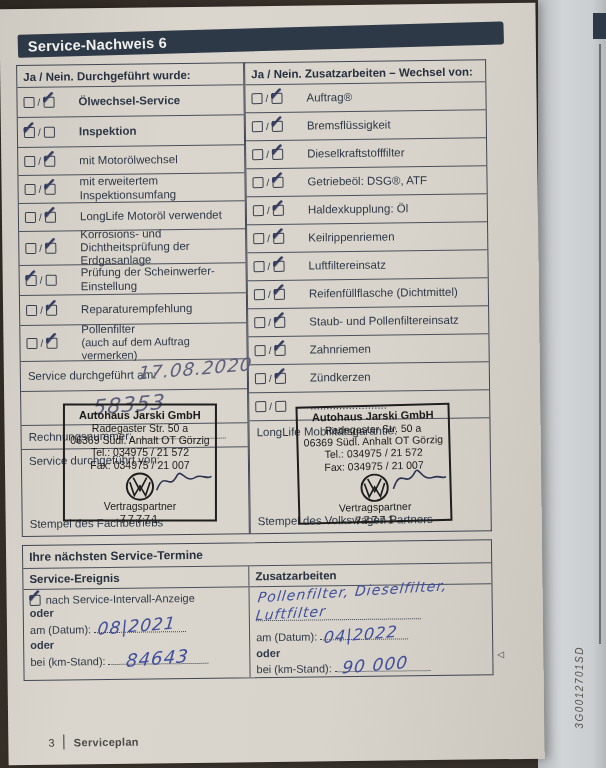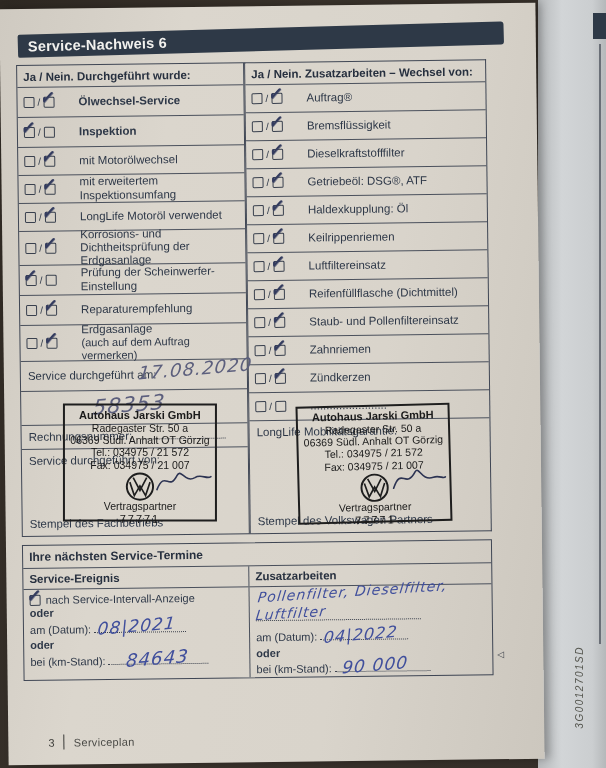--- a/index.html
+++ b/index.html
@@ -78,21 +78,21 @@
   .oder{font-weight:700;font-size:11px;color:#2e3848;line-height:1.45;}
   .overwrap{position:relative;display:inline-block;}
   .over{position:absolute;left:4px;bottom:-2px;}
   .chkline{display:flex;align-items:center;gap:5px;font-size:11px;color:#2e3848;}
   .note{position:absolute;left:8px;top:-4px;width:235px;font-size:14px;white-space:normal;
     line-height:1.25;transform:skewX(-10deg) rotate(-3deg);}
   
   .footer{position:absolute;left:40px;top:726px;display:flex;align-items:center;gap:9px;}
   .footer .pg{font-size:11px;color:#3f3f3c;}
   .footer .bar{width:1.3px;height:15px;background:#3a3a38;}
-  .footer .fl{font-size:11px;color:#4a4a46;letter-spacing:.3px;}
+  .footer .fl{font-size:11px;color:#4a4a46;letter-spacing:.3px;font-weight:bold;}
   .tri{position:absolute;left:490px;top:646px;font-size:9px;color:#3a3f49;}
 </style>
 </head>
 <body>
 
 <div class="nextpage">
   <div class="np-band"></div>
   <div class="np-line"></div>
   <div class="np-code">3G0012701SD</div>
 </div>
@@ -135,21 +135,21 @@
       <div class="row" style="height:30px">
         <span class="cbs"><span class="cb cb-ja checked"></span>/<span class="cb cb-nein"></span></span>
         <span class="lbl">Prüfung der Scheinwerfer-Einstellung</span>
       </div>
       <div class="row" style="height:30px">
         <span class="cbs"><span class="cb cb-ja"></span>/<span class="cb cb-nein checked"></span></span>
         <span class="lbl">Reparaturempfehlung</span>
       </div>
       <div class="row" style="height:36px">
         <span class="cbs"><span class="cb cb-ja"></span>/<span class="cb cb-nein checked"></span></span>
-        <span class="lbl"><span>Erdgasanlage</span><span class="sub">(auch auf dem Auftrag vermerken)</span></span>
+        <span class="lbl"><span>Pollenfilter</span><span class="sub">(auch auf dem Auftrag vermerken)</span></span>
       </div>
 
       <div class="fieldrow" style="height:30px">
         <span class="fieldlabel">Service durchgeführt am:</span>
         <span class="hand gray" style="position:absolute;left:118px;top:-2px;font-size:18px">17.08.2020</span>
       </div>
       <div class="fieldrow" style="height:34px">
         <span class="hand gray" style="position:absolute;left:72px;top:2px;font-size:21px">58353</span>
       </div>
       <div class="fieldrow" style="height:24px">

